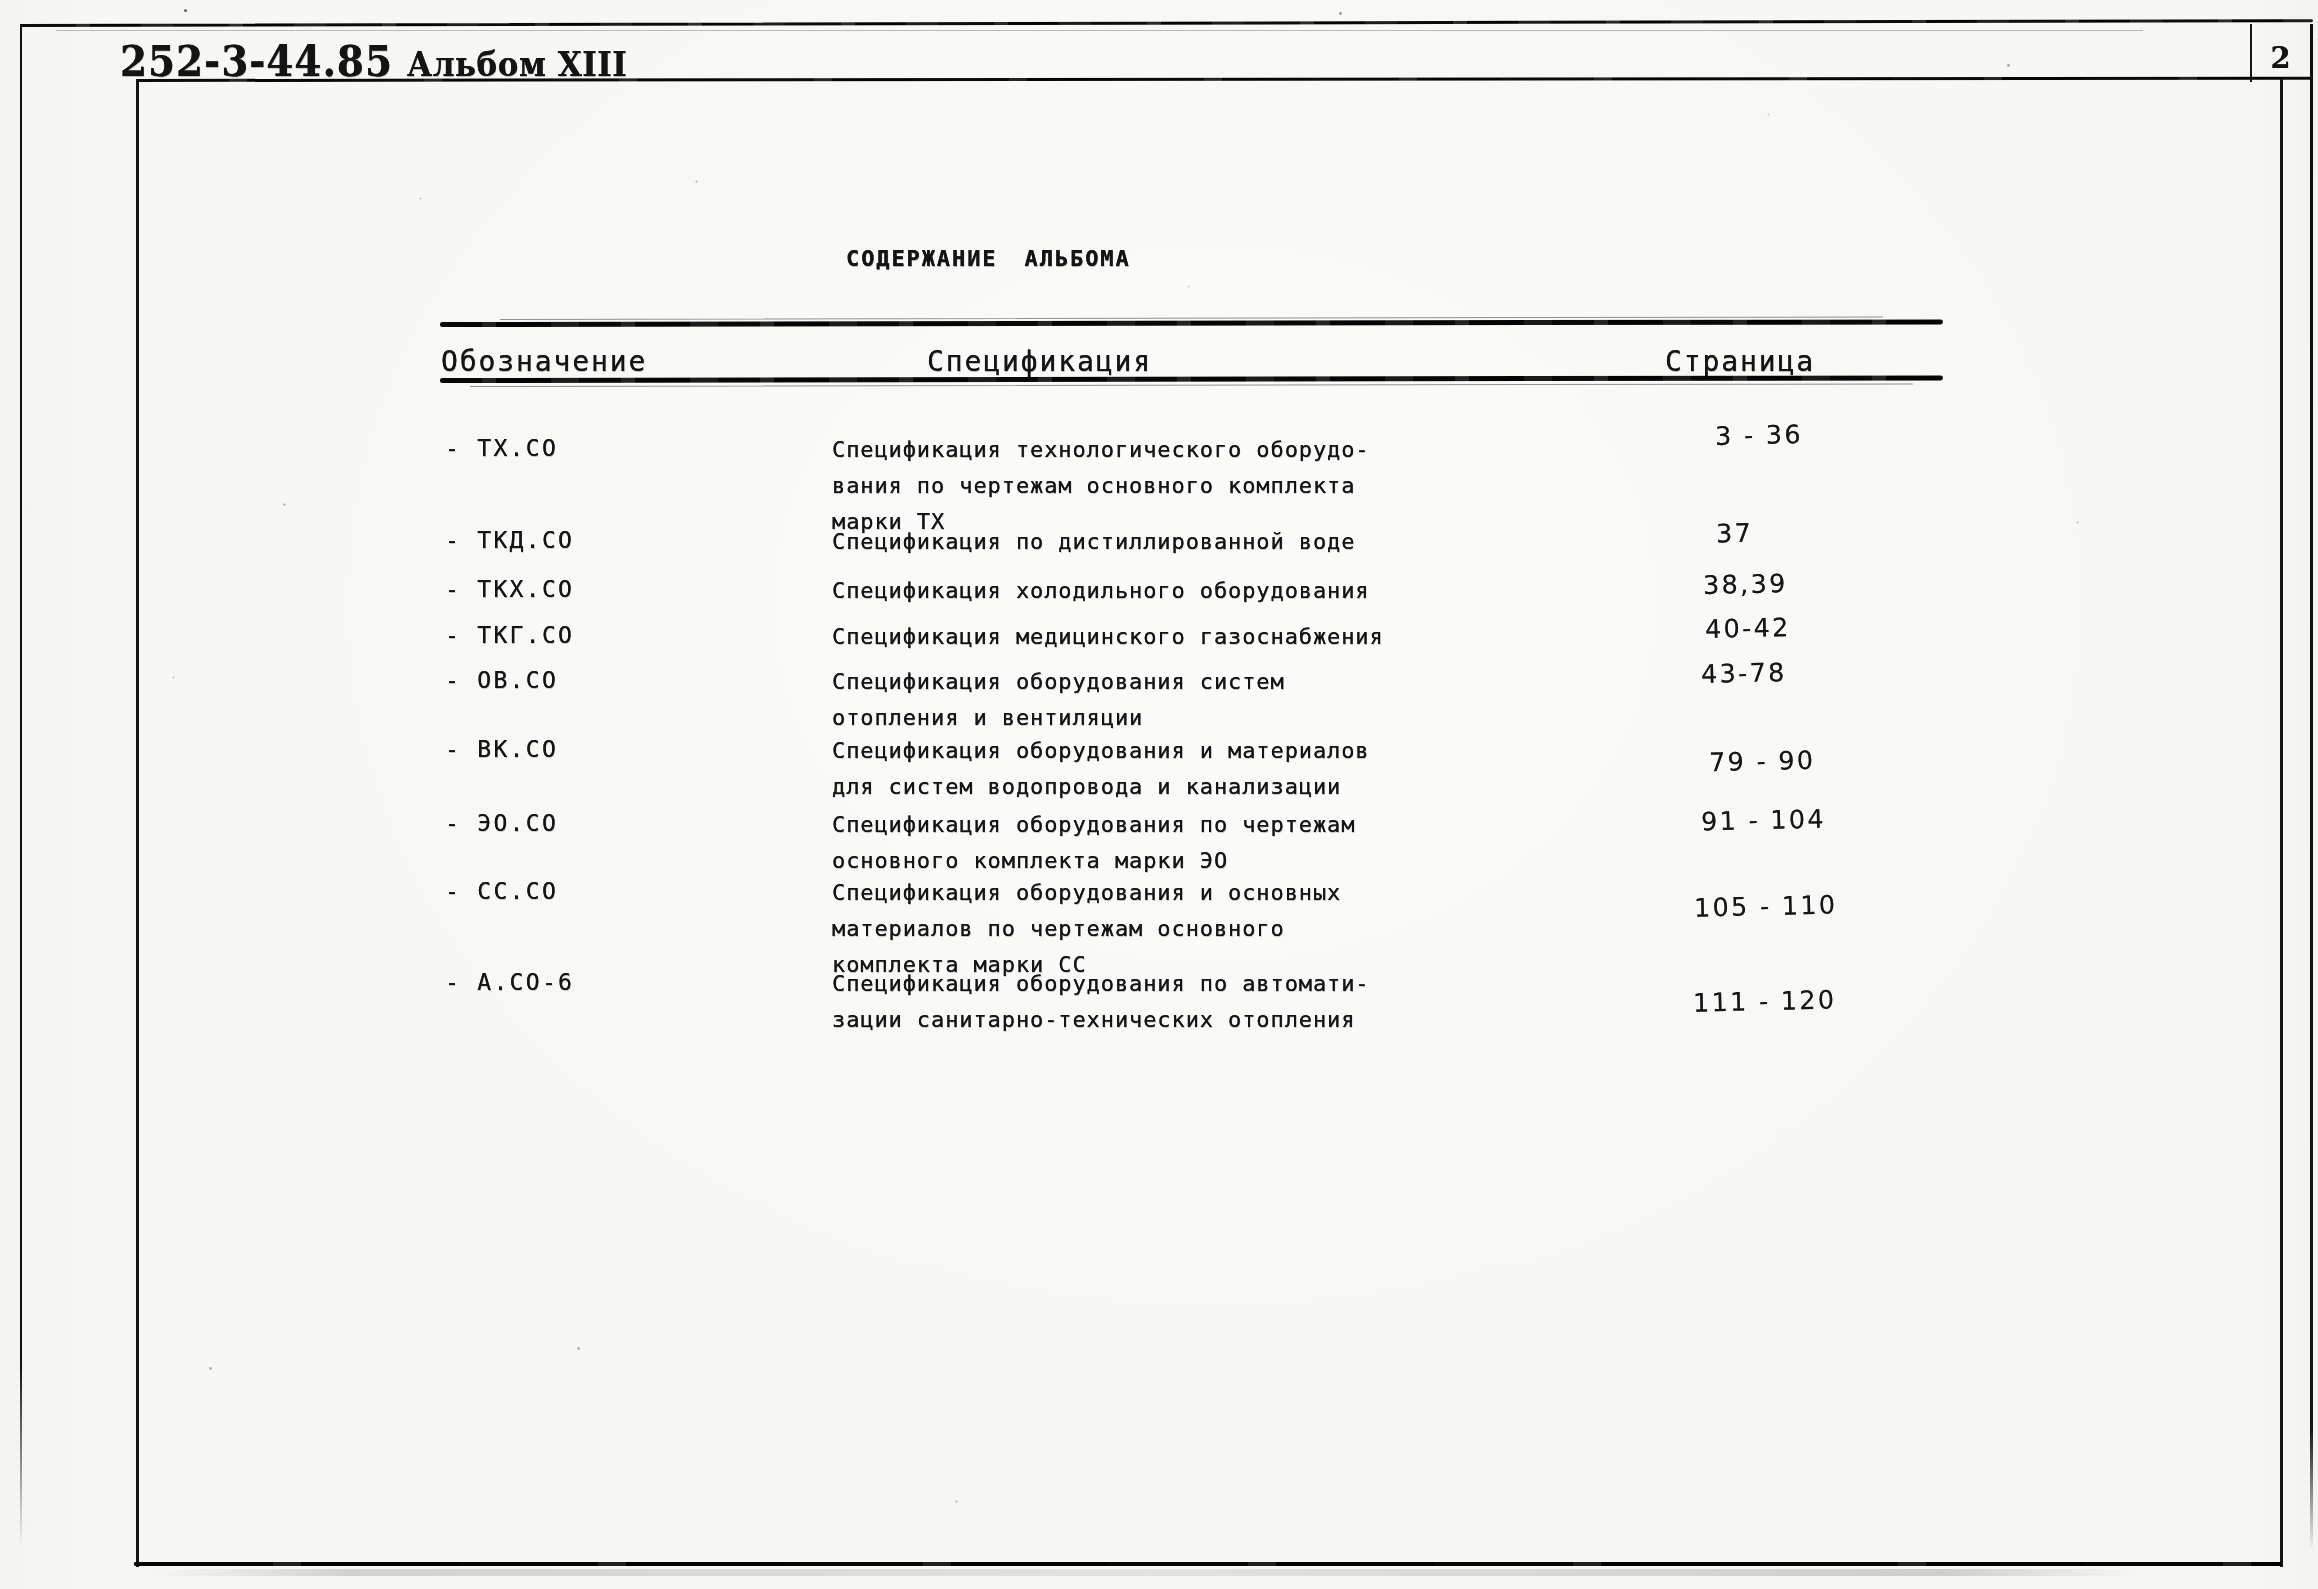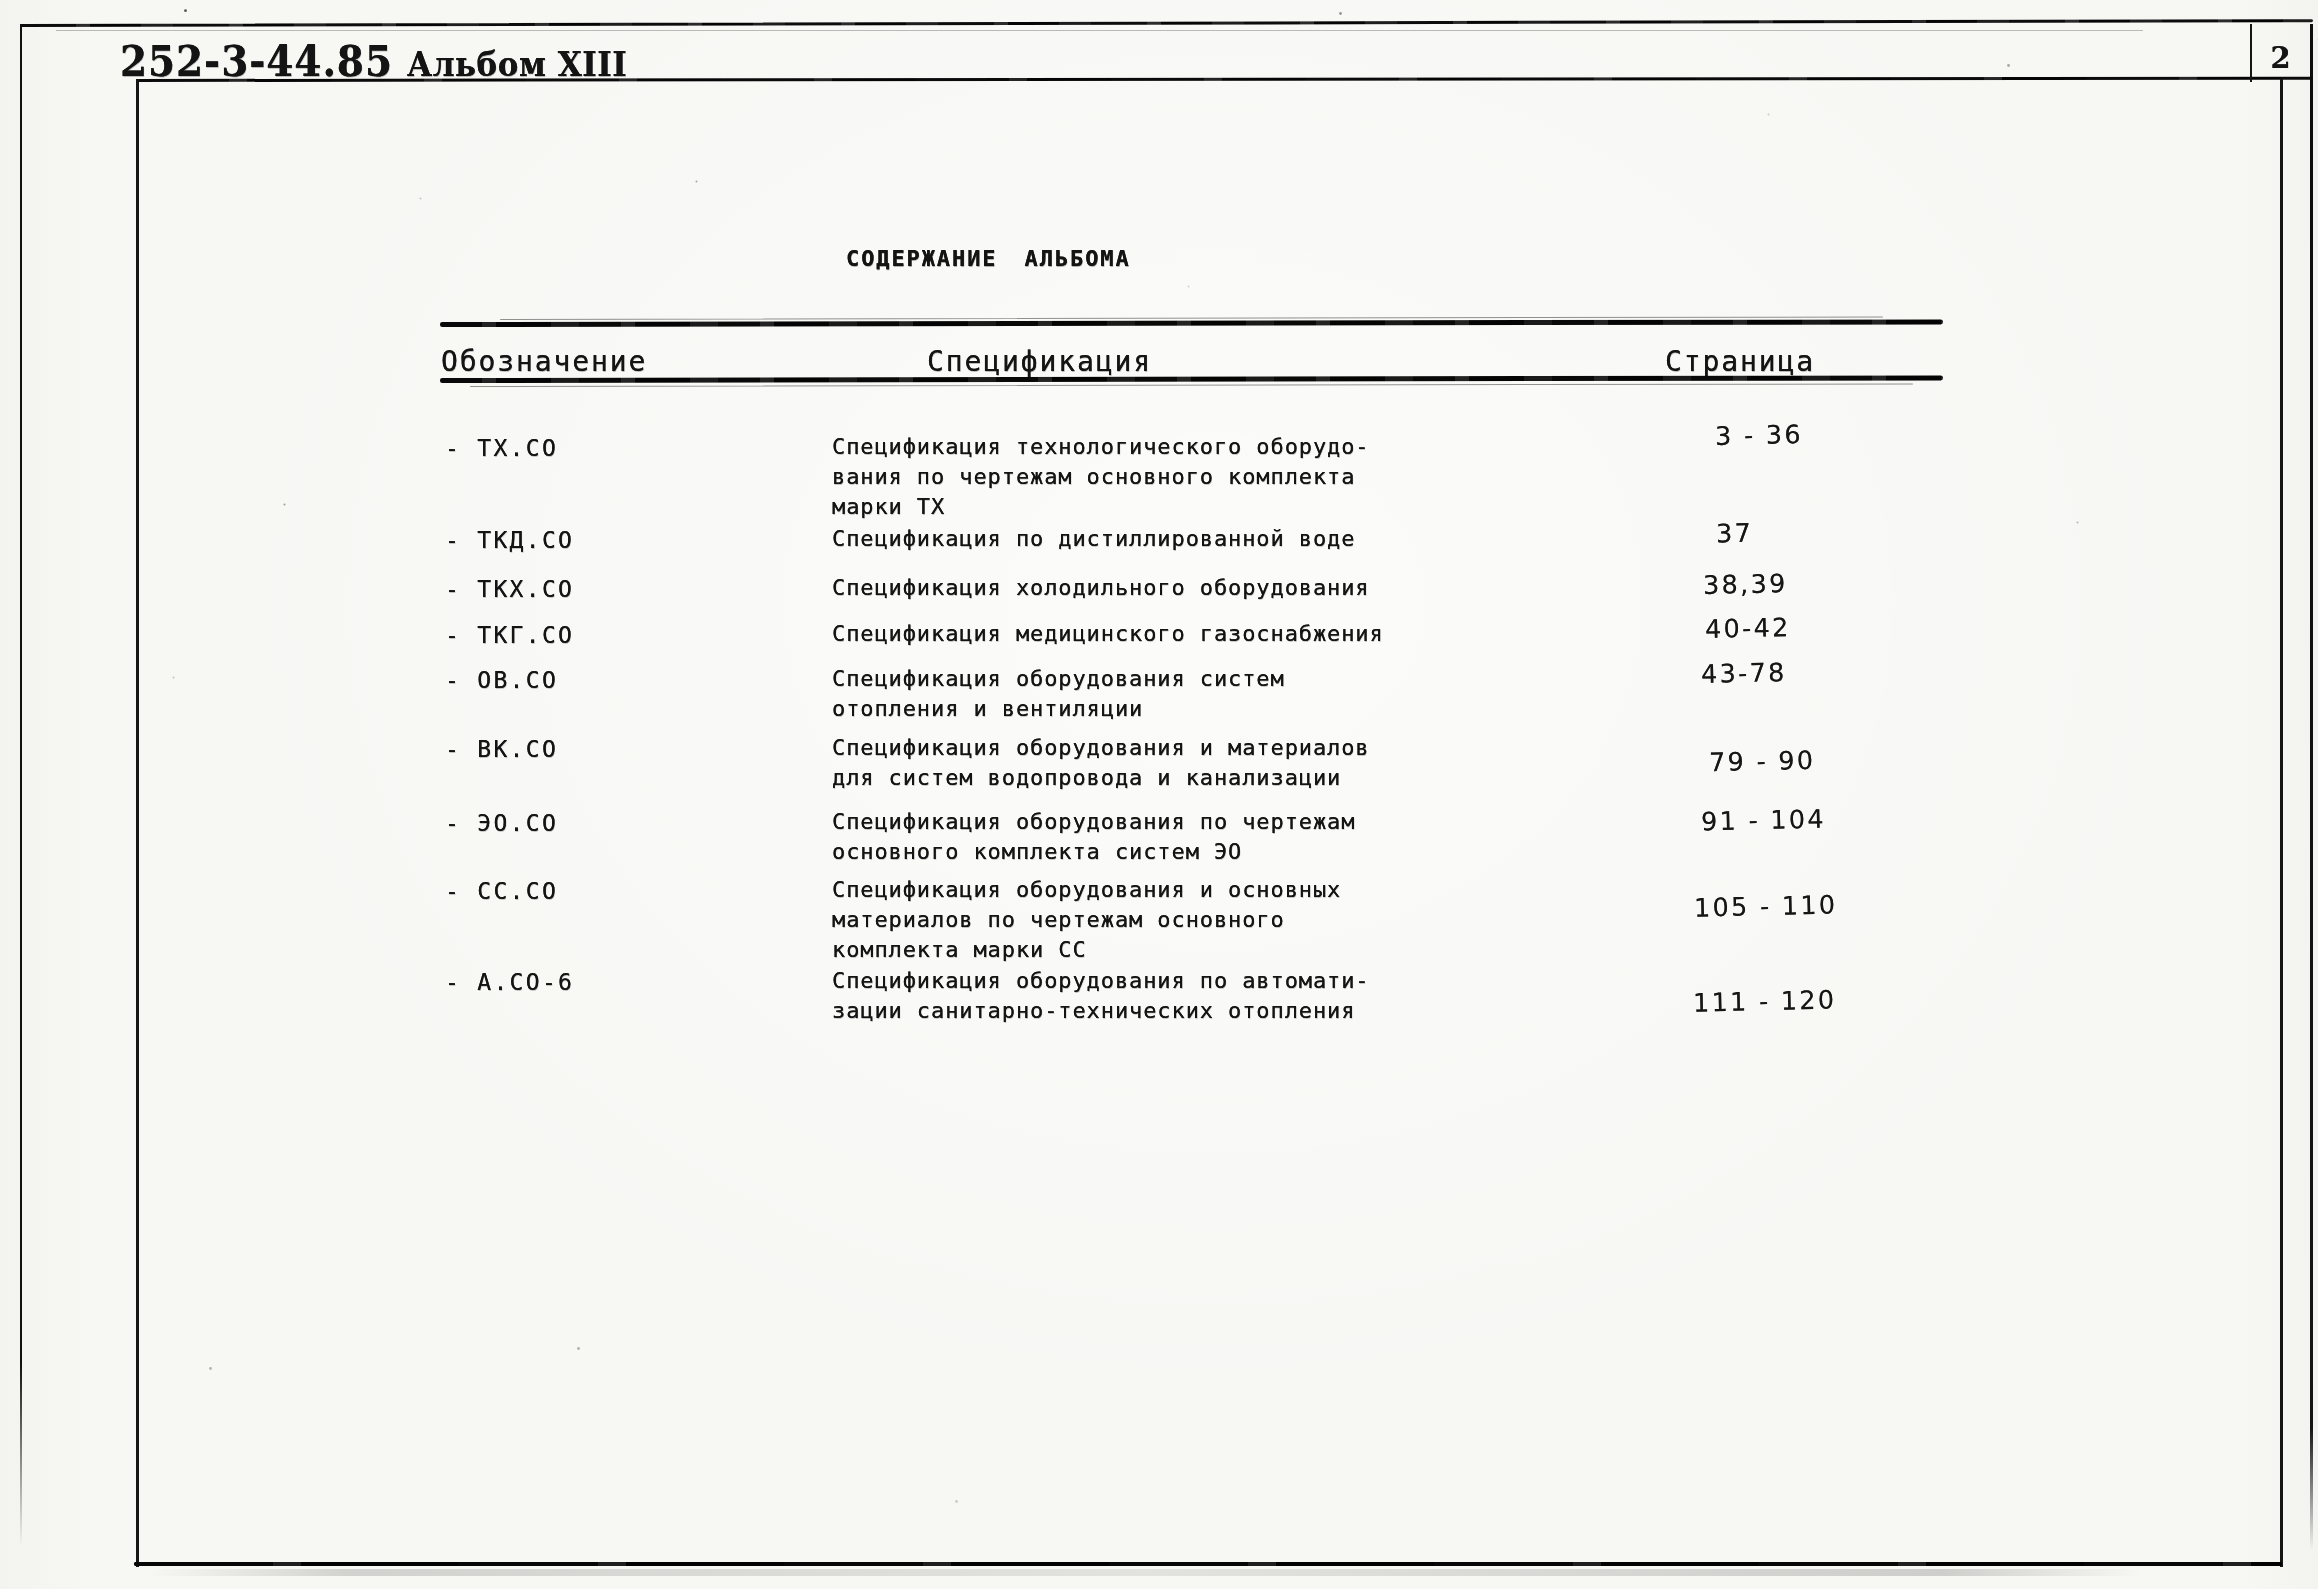--- a/index.html
+++ b/index.html
@@ -77,21 +77,21 @@
     text-shadow:0 0 0.5px rgba(0,0,0,.8),0.5px 0.5px 0 rgba(0,0,0,.25);}
   .col-head.c1{left:441px;}
   .col-head.c2{left:927px;}
   .col-head.c3{left:1665px;}
   
   .rows{position:absolute;left:0;top:0;width:100%;height:100%;}
   .row{position:absolute;left:0;top:0;width:100%;}
   .row span{position:absolute;display:block;
     text-shadow:0 0 0.5px rgba(0,0,0,.8),0.5px 0.5px 0 rgba(0,0,0,.22);}
   .row .des{left:445px;top:calc(var(--t) + 2.8px);font-size:23px;letter-spacing:2.3px;}
-  .row .nm{left:832px;top:var(--t);font-size:22px;line-height:30px;letter-spacing:0.9px;white-space:pre-line;}
+  .row .nm{left:832px;top:var(--t);font-size:22px;line-height:36px;letter-spacing:0.9px;white-space:pre-line;}
   .row .pg{left:var(--pgl);top:var(--pgt);font-family:"DejaVu Sans", sans-serif;font-size:25.5px;
     letter-spacing:2.3px;transform:rotate(-1.3deg);font-weight:400;color:#161616;
     text-shadow:0 0 0.5px rgba(0,0,0,.65);}
   .row:nth-child(1){--t:432px;--pgt:420px;--pgl:1715px;}
   .row:nth-child(2){--t:524px;--pgt:518px;--pgl:1716px;}
   .row:nth-child(3){--t:573px;--pgt:569px;--pgl:1703px;}
   .row:nth-child(4){--t:619px;--pgt:613px;--pgl:1705px;}
   .row:nth-child(5){--t:664px;--pgt:658px;--pgl:1701px;}
   .row:nth-child(6){--t:733px;--pgt:746px;--pgl:1709px;}
   .row:nth-child(7){--t:807px;--pgt:805px;--pgl:1701px;}
@@ -171,21 +171,21 @@
     </div>
     <div class="row">
       <span class="des">- ВК.СО</span>
       <span class="nm">Спецификация оборудования и материалов
 для систем водопровода и канализации</span>
       <span class="pg">79 - 90</span>
     </div>
     <div class="row">
       <span class="des">- ЭО.СО</span>
       <span class="nm">Спецификация оборудования по чертежам
-основного комплекта систем ЭО</span>
+основного комплекта марки ЭО</span>
       <span class="pg">91 - 104</span>
     </div>
     <div class="row">
       <span class="des">- СС.СО</span>
       <span class="nm">Спецификация оборудования и основных
 материалов по чертежам основного
 комплекта марки СС</span>
       <span class="pg">105 - 110</span>
     </div>
     <div class="row">

